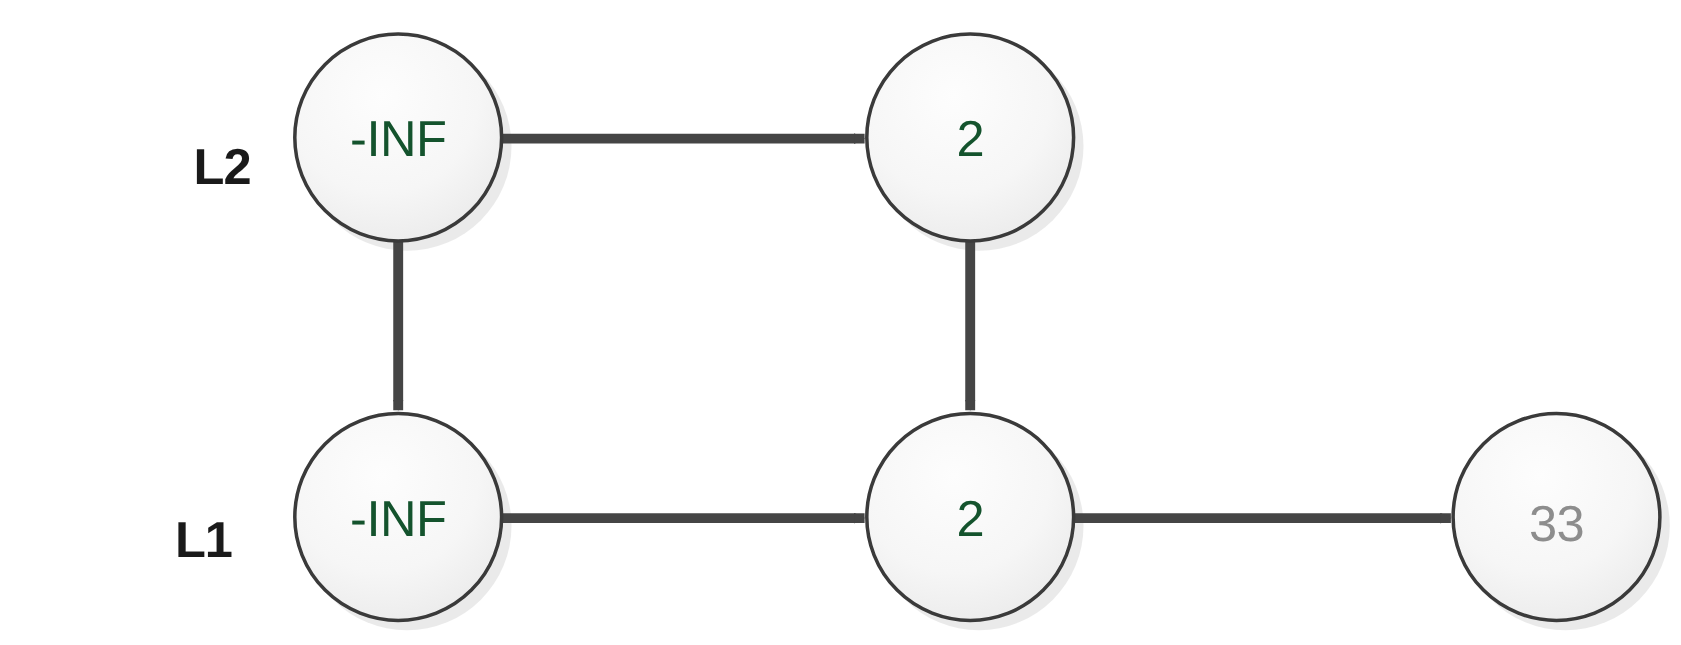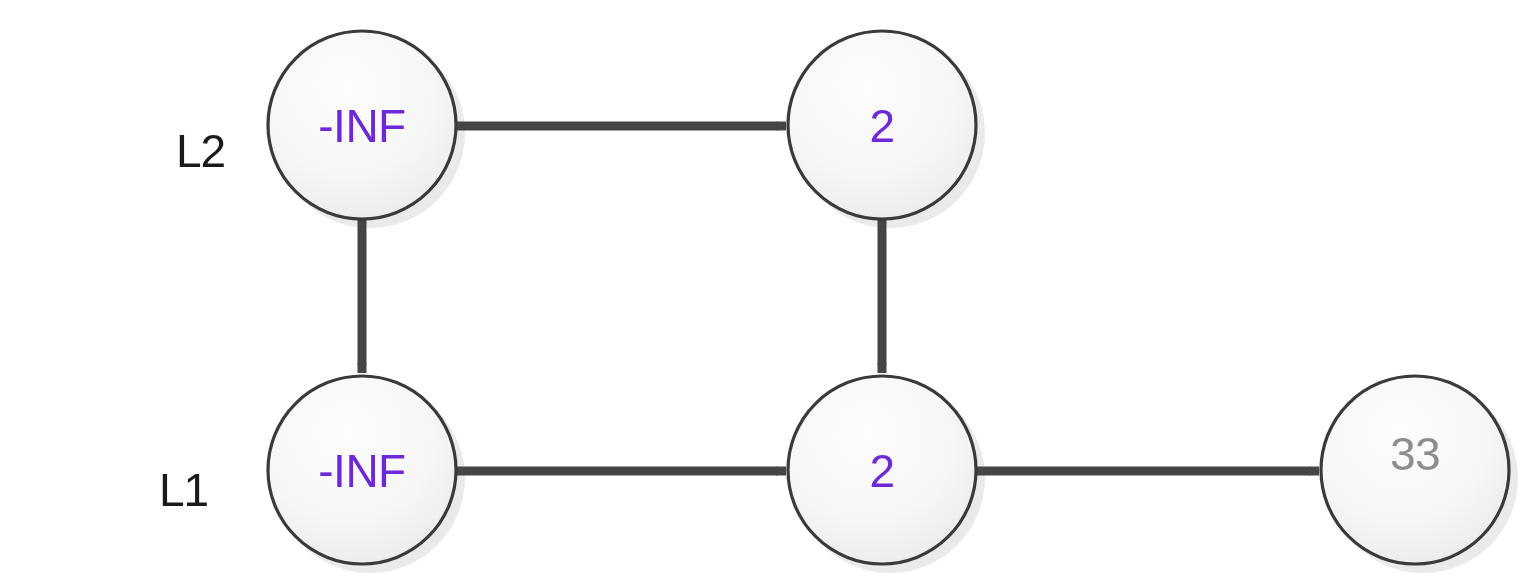--- a/index.html
+++ b/index.html
@@ -22,37 +22,37 @@
     left: 0;
     top: 0;
     width: 1528px;
     height: 586px;
     display: block;
   }
   .row-label {
     position: absolute;
     font-family: "Liberation Sans", sans-serif;
     font-size: 46px;
-    font-weight: 400;
+    font-weight: 700;
     color: #1a1a1a;
     letter-spacing: -1px;
     white-space: nowrap;
     line-height: 1;
   }
   .node-label {
     position: absolute;
     font-family: "Liberation Sans", sans-serif;
     font-size: 46px;
     font-weight: 400;
     letter-spacing: -0.5px;
     white-space: nowrap;
     line-height: 1;
     text-align: center;
     transform: translate(-50%, -50%);
-    color: #6d28d9;
+    color: #14532d;
     pointer-events: none;
   }
   .node-label.light {
     color: #8d8d8d;
   }
 </style>
 </head>
 <body>
 
 <div id="canvas">
@@ -98,15 +98,15 @@
     </g>
   </svg>
 
   <div class="row-label" style="left:176px; top:128px;">L2</div>
   <div class="row-label" style="left:159px; top:467px;">L1</div>
 
   <div class="node-label" style="left:362px; top:126px;">-INF</div>
   <div class="node-label" style="left:882px; top:126px;">2</div>
   <div class="node-label" style="left:362px; top:471px;">-INF</div>
   <div class="node-label" style="left:882px; top:471px;">2</div>
-  <div class="node-label light" style="left:1415px; top:454px;">33</div>
+  <div class="node-label light" style="left:1415px; top:476px;">33</div>
 
 </div>
 
 </body></html>

